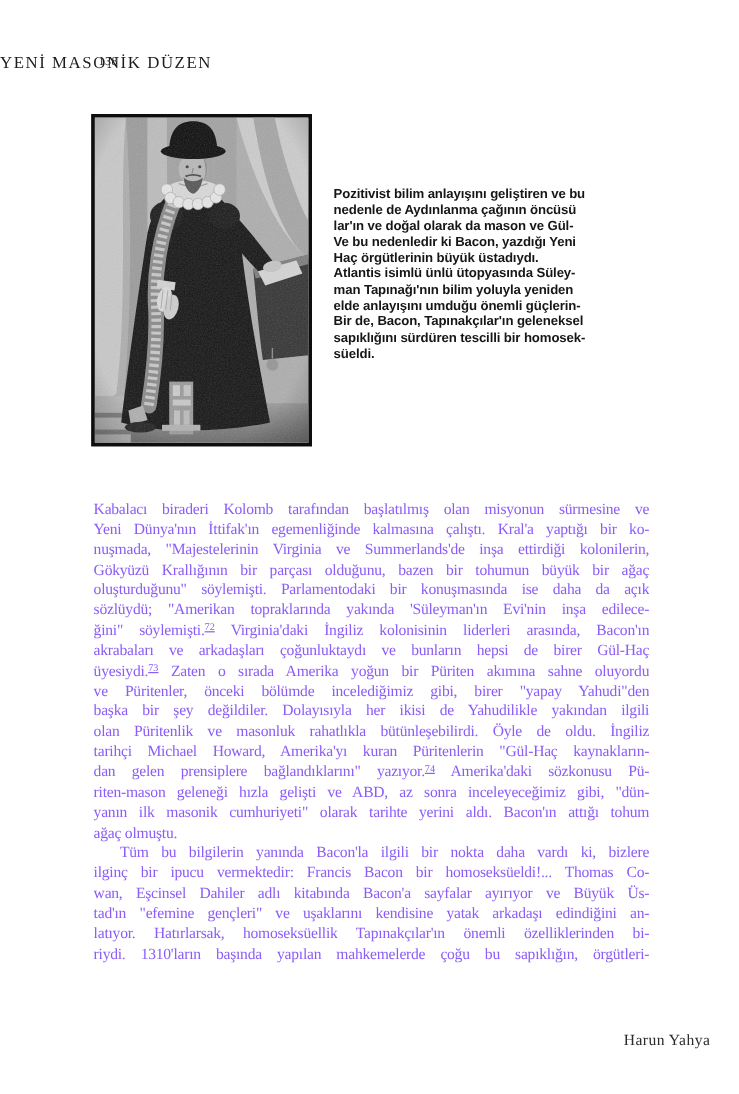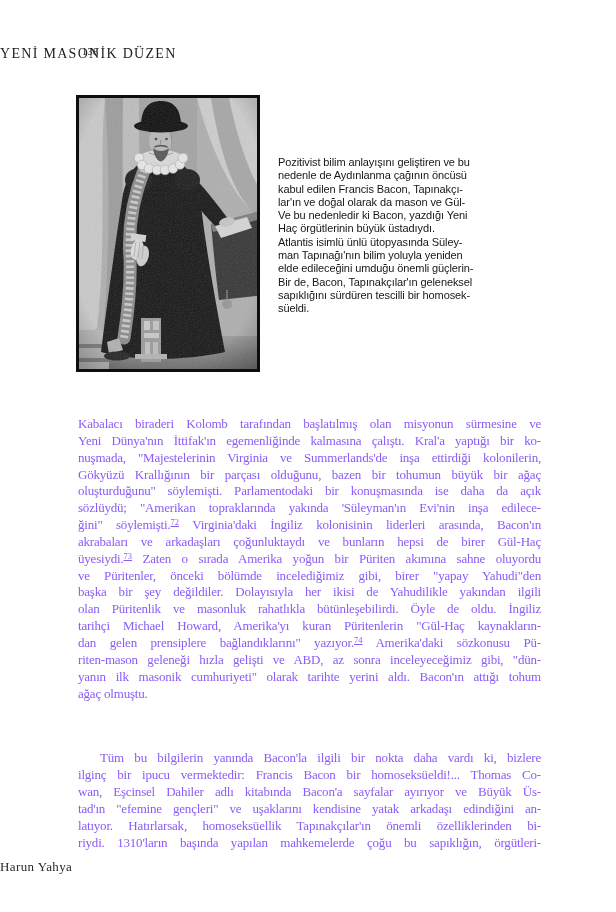--- a/index.html
+++ b/index.html
@@ -22,39 +22,39 @@
   figure.portrait {
     position: absolute; left: 76px; top: 95px;
     width: 178px; height: 271px;
     margin: 0; border: 3px solid #0e0e0e;
     background: #aeaeae;
   }
   figure.portrait svg { display: block; width: 100%; height: 100%; }
   .caption {
     position: absolute; left: 278px; top: 156px; width: 280px;
     font-family: "Liberation Sans", sans-serif;
-    font-weight: normal; font-size: 11px; color: #161616;
+    font-weight: bold; font-size: 11px; color: #161616;
     letter-spacing: -0.1px;
   }
   .caption-line { height: 13.3px; line-height: 13.3px; white-space: nowrap; overflow: visible; }
   .body-text {
     position: absolute; left: 78px; top: 416px; width: 463px;
     font-size: 13px; letter-spacing: -0.2px; color: #8b5cf6;
   }
   .body-line {
     height: 16.85px; line-height: 16.85px;
     text-align: justify; text-align-last: justify;
     overflow: hidden;
   }
   .body-line.end { text-align-last: left; }
-  .body-line.indent { text-indent: 22px; margin-top: 48px; }
+  .body-line.indent { text-indent: 22px; }
   .body-line sup { font-size: 8.5px; line-height: 0; letter-spacing: 0; vertical-align: 4px; text-decoration: underline; }
   .footer {
     position: absolute; left: 0; top: 859px; width: 592px;
-    text-align: left; font-size: 13px; letter-spacing: 0.4px; color: #2a2a2a;
+    text-align: right; font-size: 13px; letter-spacing: 0.4px; color: #2a2a2a;
   }
 </style>
 </head>
 <body>
 
 <div class="page">
 
   <div class="page-number">138</div>
   <div class="header-title">YENİ MASONİK DÜZEN</div>
 
@@ -172,27 +172,26 @@
 
       <rect width="178" height="271" fill="url(#vign)"></rect>
       <rect width="178" height="271" filter="url(#grain)" opacity="0.22"></rect>
     </svg>
   </figure>
 
   <div class="caption">
 
   <div class="caption-line">Pozitivist bilim anlayışını geliştiren ve bu</div>
       <div class="caption-line">nedenle de Aydınlanma çağının öncüsü</div>
-      <div class="caption-line">kabul edilen Francis Bacon, Tapınakçı-</div>
       <div class="caption-line">lar'ın ve doğal olarak da mason ve Gül-</div>
       <div class="caption-line">Ve bu nedenledir ki Bacon, yazdığı Yeni</div>
       <div class="caption-line">Haç örgütlerinin büyük üstadıydı.</div>
       <div class="caption-line">Atlantis isimlü ünlü ütopyasında Süley-</div>
       <div class="caption-line">man Tapınağı'nın bilim yoluyla yeniden</div>
-      <div class="caption-line">elde edileceğini umduğu önemli güçlerin-</div>
+      <div class="caption-line">elde anlayışını umduğu önemli güçlerin-</div>
       <div class="caption-line">Bir de, Bacon, Tapınakçılar'ın geleneksel</div>
       <div class="caption-line">sapıklığını sürdüren tescilli bir homosek-</div>
       <div class="caption-line">süeldi.</div>
     </div>
 
   <div class="body-text">
 
   <div class="body-line">Kabalacı biraderi Kolomb tarafından başlatılmış olan misyonun sürmesine ve</div>
       <div class="body-line">Yeni Dünya'nın İttifak'ın egemenliğinde kalmasına çalıştı. Kral'a yaptığı bir ko-</div>
       <div class="body-line">nuşmada, "Majestelerinin Virginia ve Summerlands'de inşa ettirdiği kolonilerin,</div>

